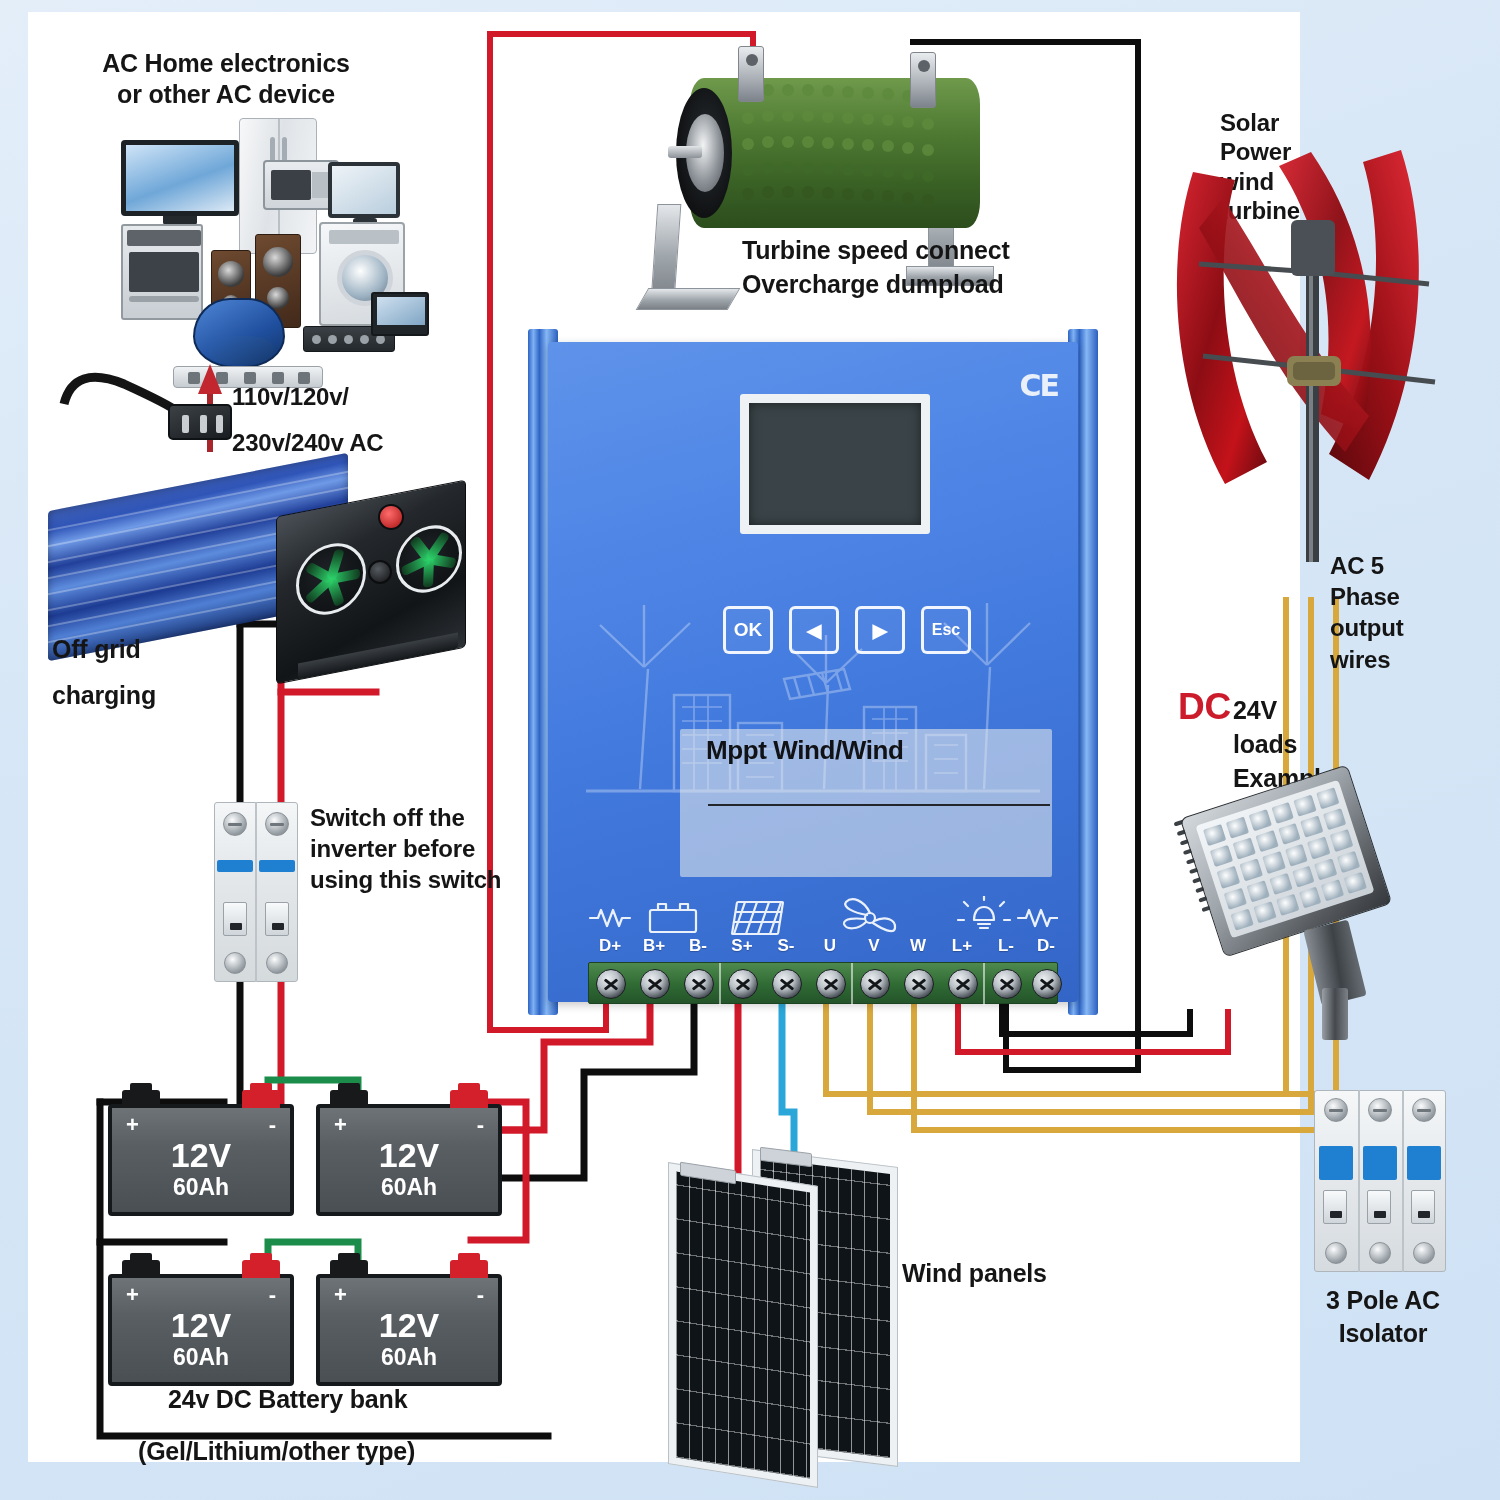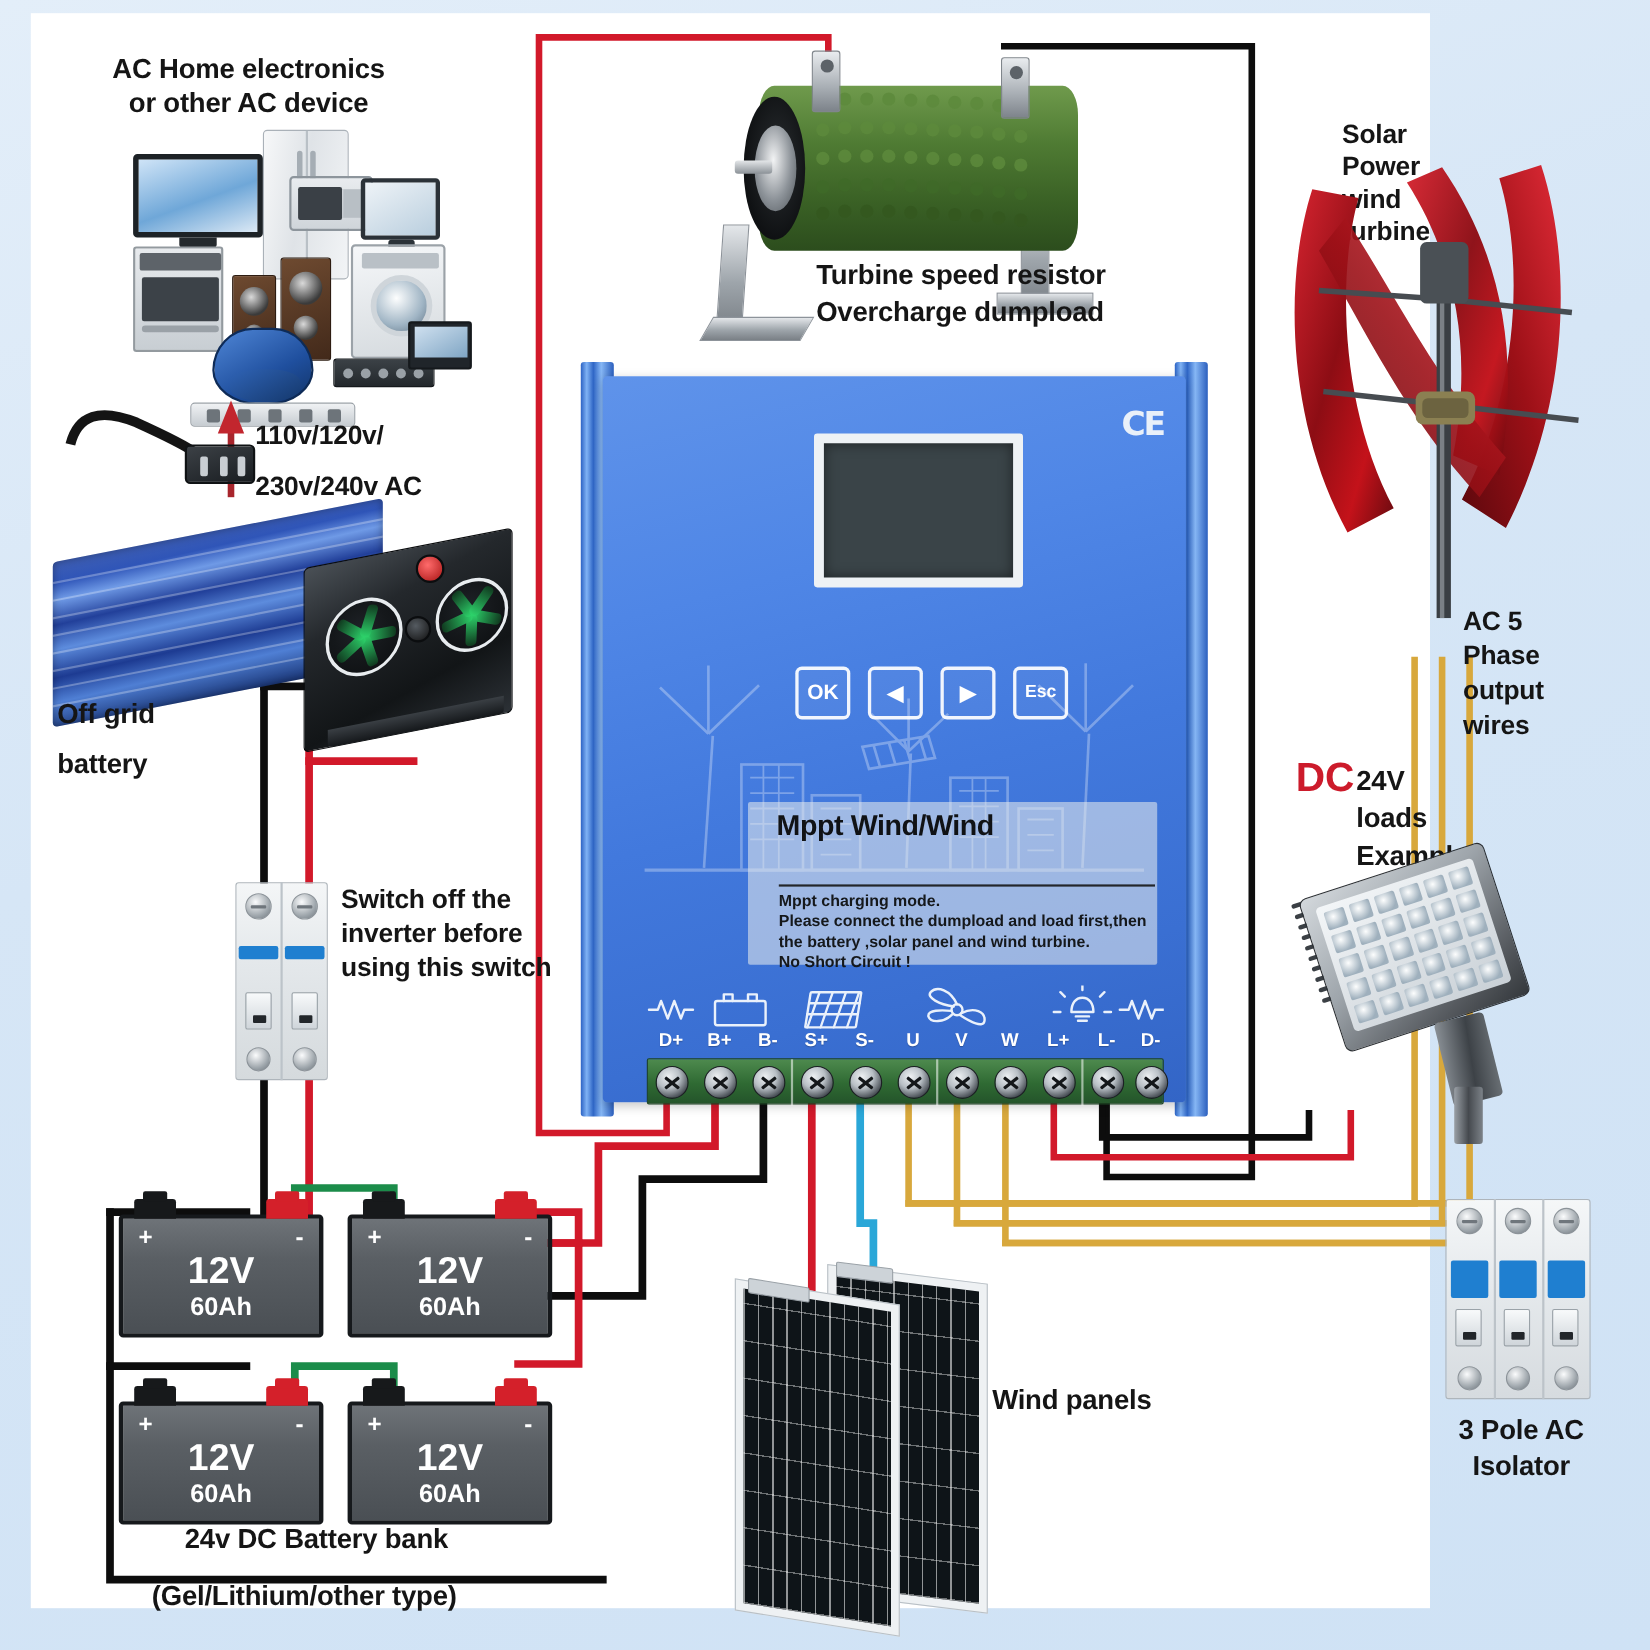--- a/index.html
+++ b/index.html
@@ -408,21 +408,21 @@
       <div class="blade" style="transform:rotate(164deg)"></div>
       <div class="blade" style="transform:rotate(236deg)"></div>
       <div class="blade" style="transform:rotate(308deg)"></div>
     </div>
     <div class="term" id="term-pos"></div>
     <div class="term" id="term-neg"></div>
     <div id="inv-foot"></div>
   </div>
 
   <div class="lbl" style="left:24px; top:614px; font-size:25px; line-height:1.85;">Off grid
-   battery</div>
+   charging</div>
 
   <div id="breaker2">
     <div class="body"></div>
     <div class="mid"></div>
     <div class="scr-top" style="left:9px;"></div>
     <div class="scr-top" style="left:51px;"></div>
     <div class="blue-strip" style="left:3px; top:58px;"></div>
     <div class="blue-strip" style="left:45px; top:58px;"></div>
     <div class="toggle" style="left:9px; top:100px;">
       <div class="dot"></div>
@@ -568,21 +568,21 @@
           <div class="stud"></div>
     </div>
     <div class="res-tab" id="res-tab1">
           <div class="hole"></div>
         </div>
     <div class="res-tab" id="res-tab2">
           <div class="hole"></div>
         </div>
   </div>
 
-  <div class="lbl" style="left:714px; top:222px; font-size:25px; line-height:1.35;">Turbine speed resistor
+  <div class="lbl" style="left:714px; top:222px; font-size:25px; line-height:1.35;">Turbine speed connect
 Overcharge dumpload</div>
 
   <div class="lbl" style="left:1192px; top:96px; font-size:24px;">Solar Power wind turbine</div>
 
   <div id="turbine">
     <svg width="300" height="430" viewBox="0 0 300 430">
       <defs>
         <linearGradient id="bg1" x1="0" y1="0" x2="1" y2="1">
           <stop offset="0" stop-color="#d62430"></stop>
               <stop offset="45%" stop-color="#8d0d14"></stop>
@@ -766,24 +766,20 @@
     <div id="btnrow">
       <div class="kbtn">OK</div>
       <div class="kbtn">◀</div>
       <div class="kbtn">▶</div>
       <div class="kbtn small">Esc</div>
     </div>
 
     <div id="label-plate"></div>
     <div id="plate-title"><span>Mppt Wind/Wind</span><br></div>
     <div id="plate-rule"></div>
-    <div id="plate-body">Mppt charging mode.
-Please connect the dumpload and load first,then
-the battery ,solar panel and wind turbine.
-No Short Circuit !</div>
 
     <div id="termzone">
       <svg id="icons-row" viewBox="0 0 470 40">
         <g fill="none" stroke="#eaf1fb" stroke-width="2.2" stroke-linecap="round" stroke-linejoin="round">
 
           <g>
             <path d="M2,22 L10,22 L13,14 L19,30 L25,14 L31,30 L34,22 L42,22"></path>
           </g>
 
           <g>

